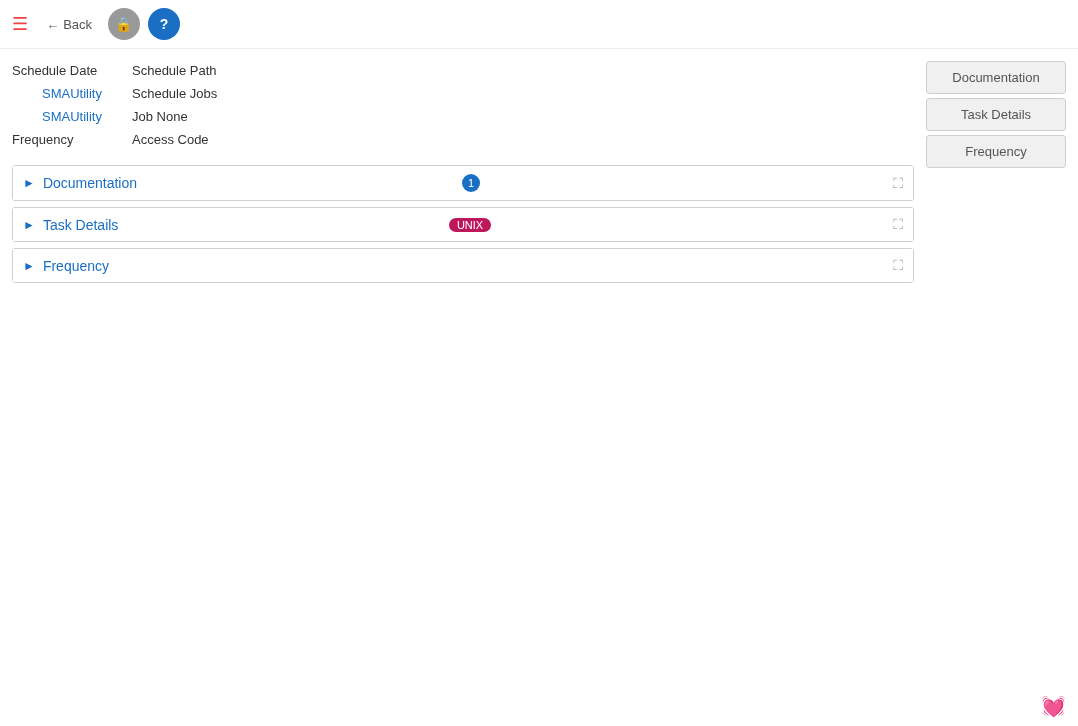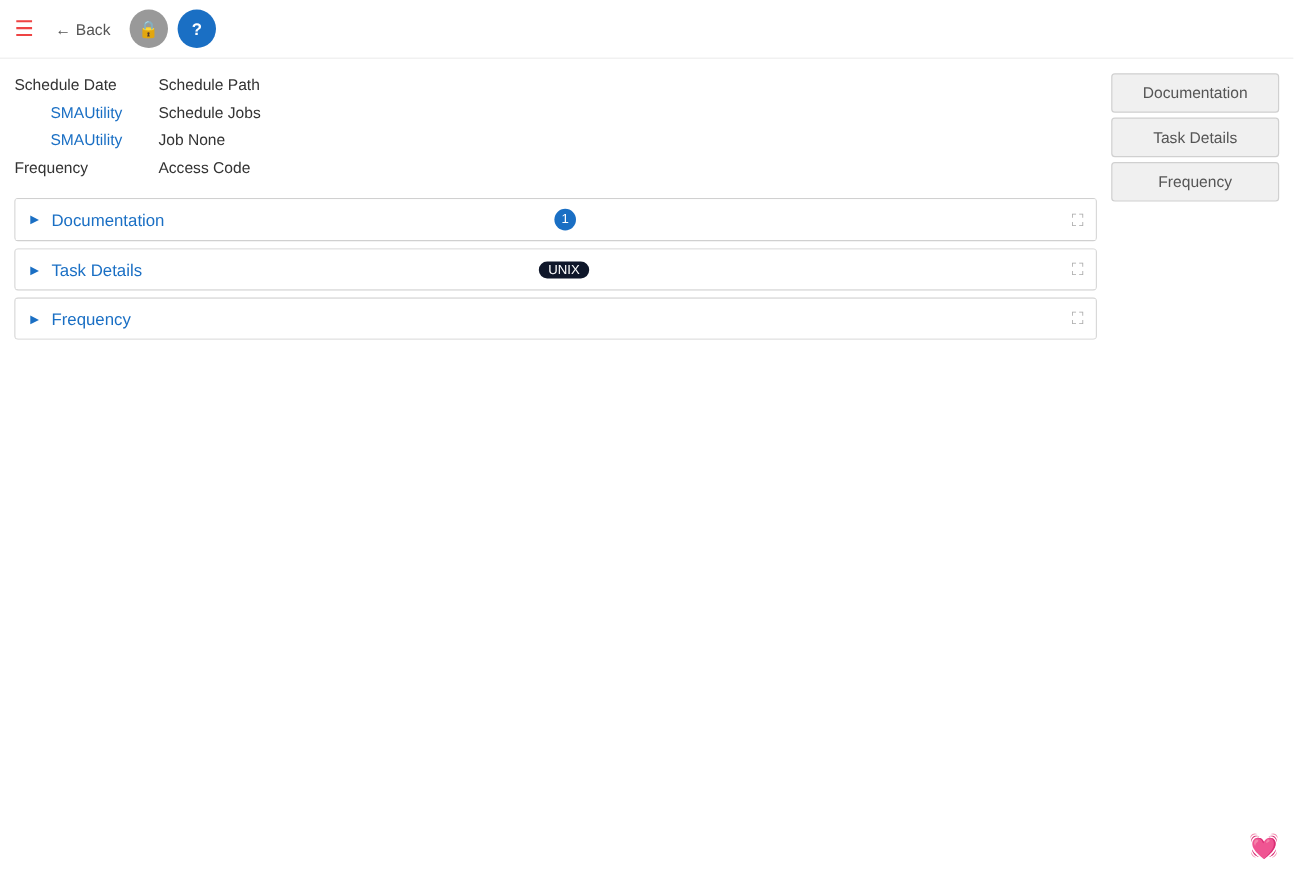--- a/index.html
+++ b/index.html
@@ -133,21 +133,21 @@
       border-radius: 50%;
       width: 18px;
       height: 18px;
       font-size: 11px;
       margin-left: 6px;
     }
     .tag {
       display: inline-flex;
       align-items: center;
       justify-content: center;
-      background: #0f172a;
+      background: #be185d;
       color: #fff;
       border-radius: 10px;
       padding: 1px 8px;
       font-size: 11px;
       margin-left: 4px;
     }
     .expand-icon {
       color: #aaa;
       font-size: 14px;
       cursor: pointer;

